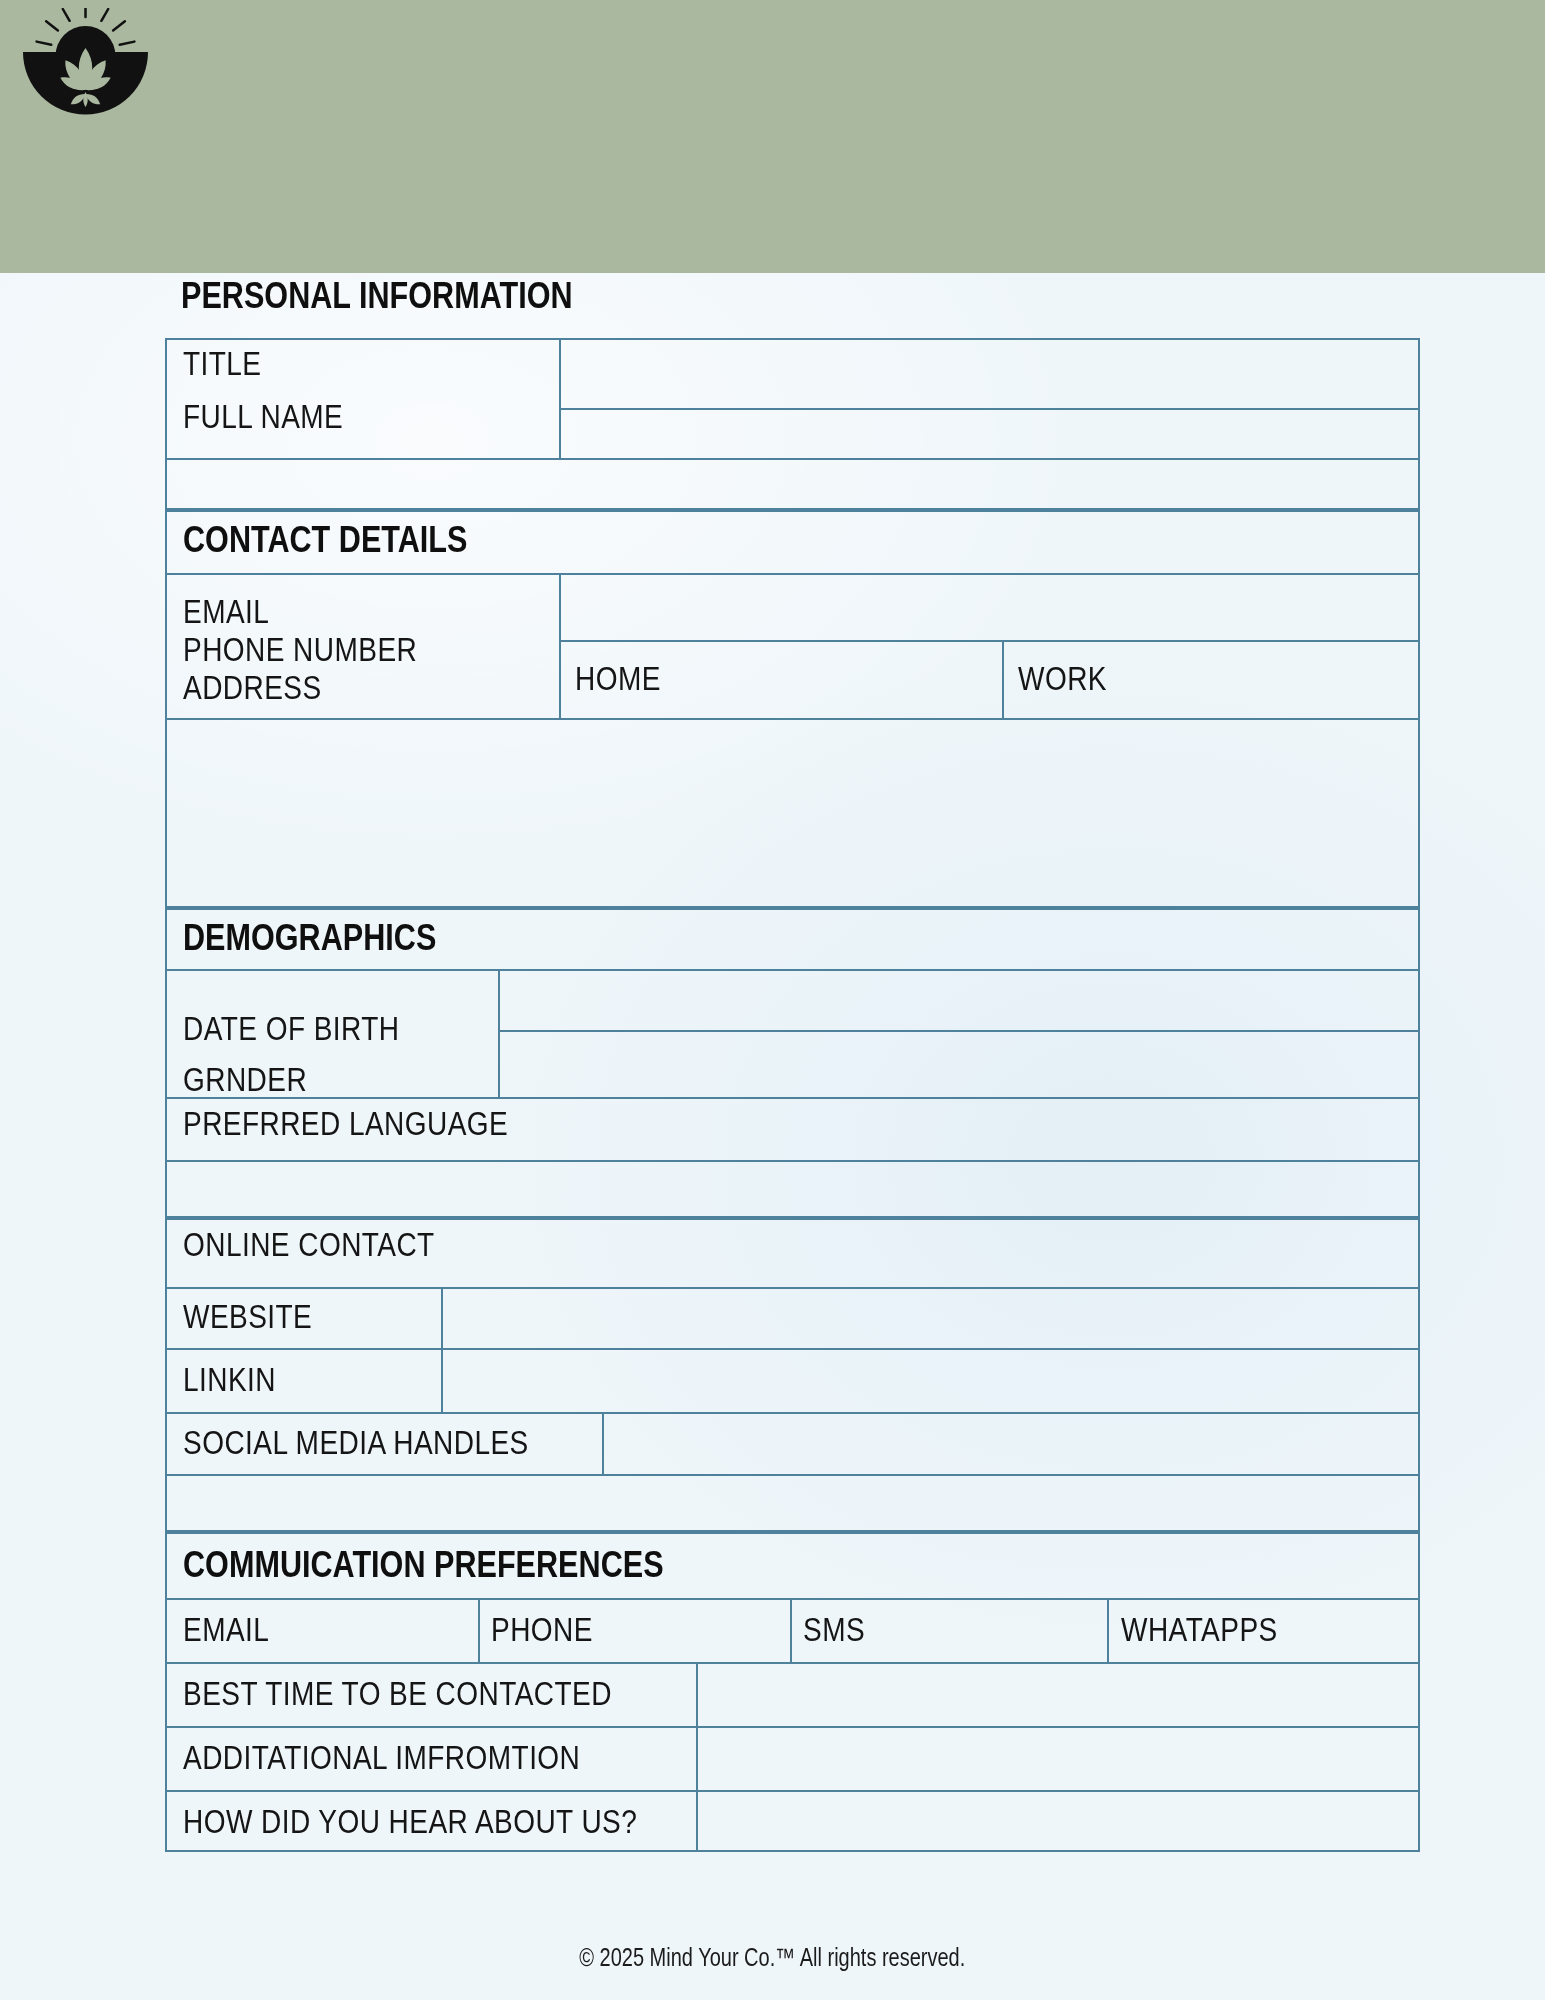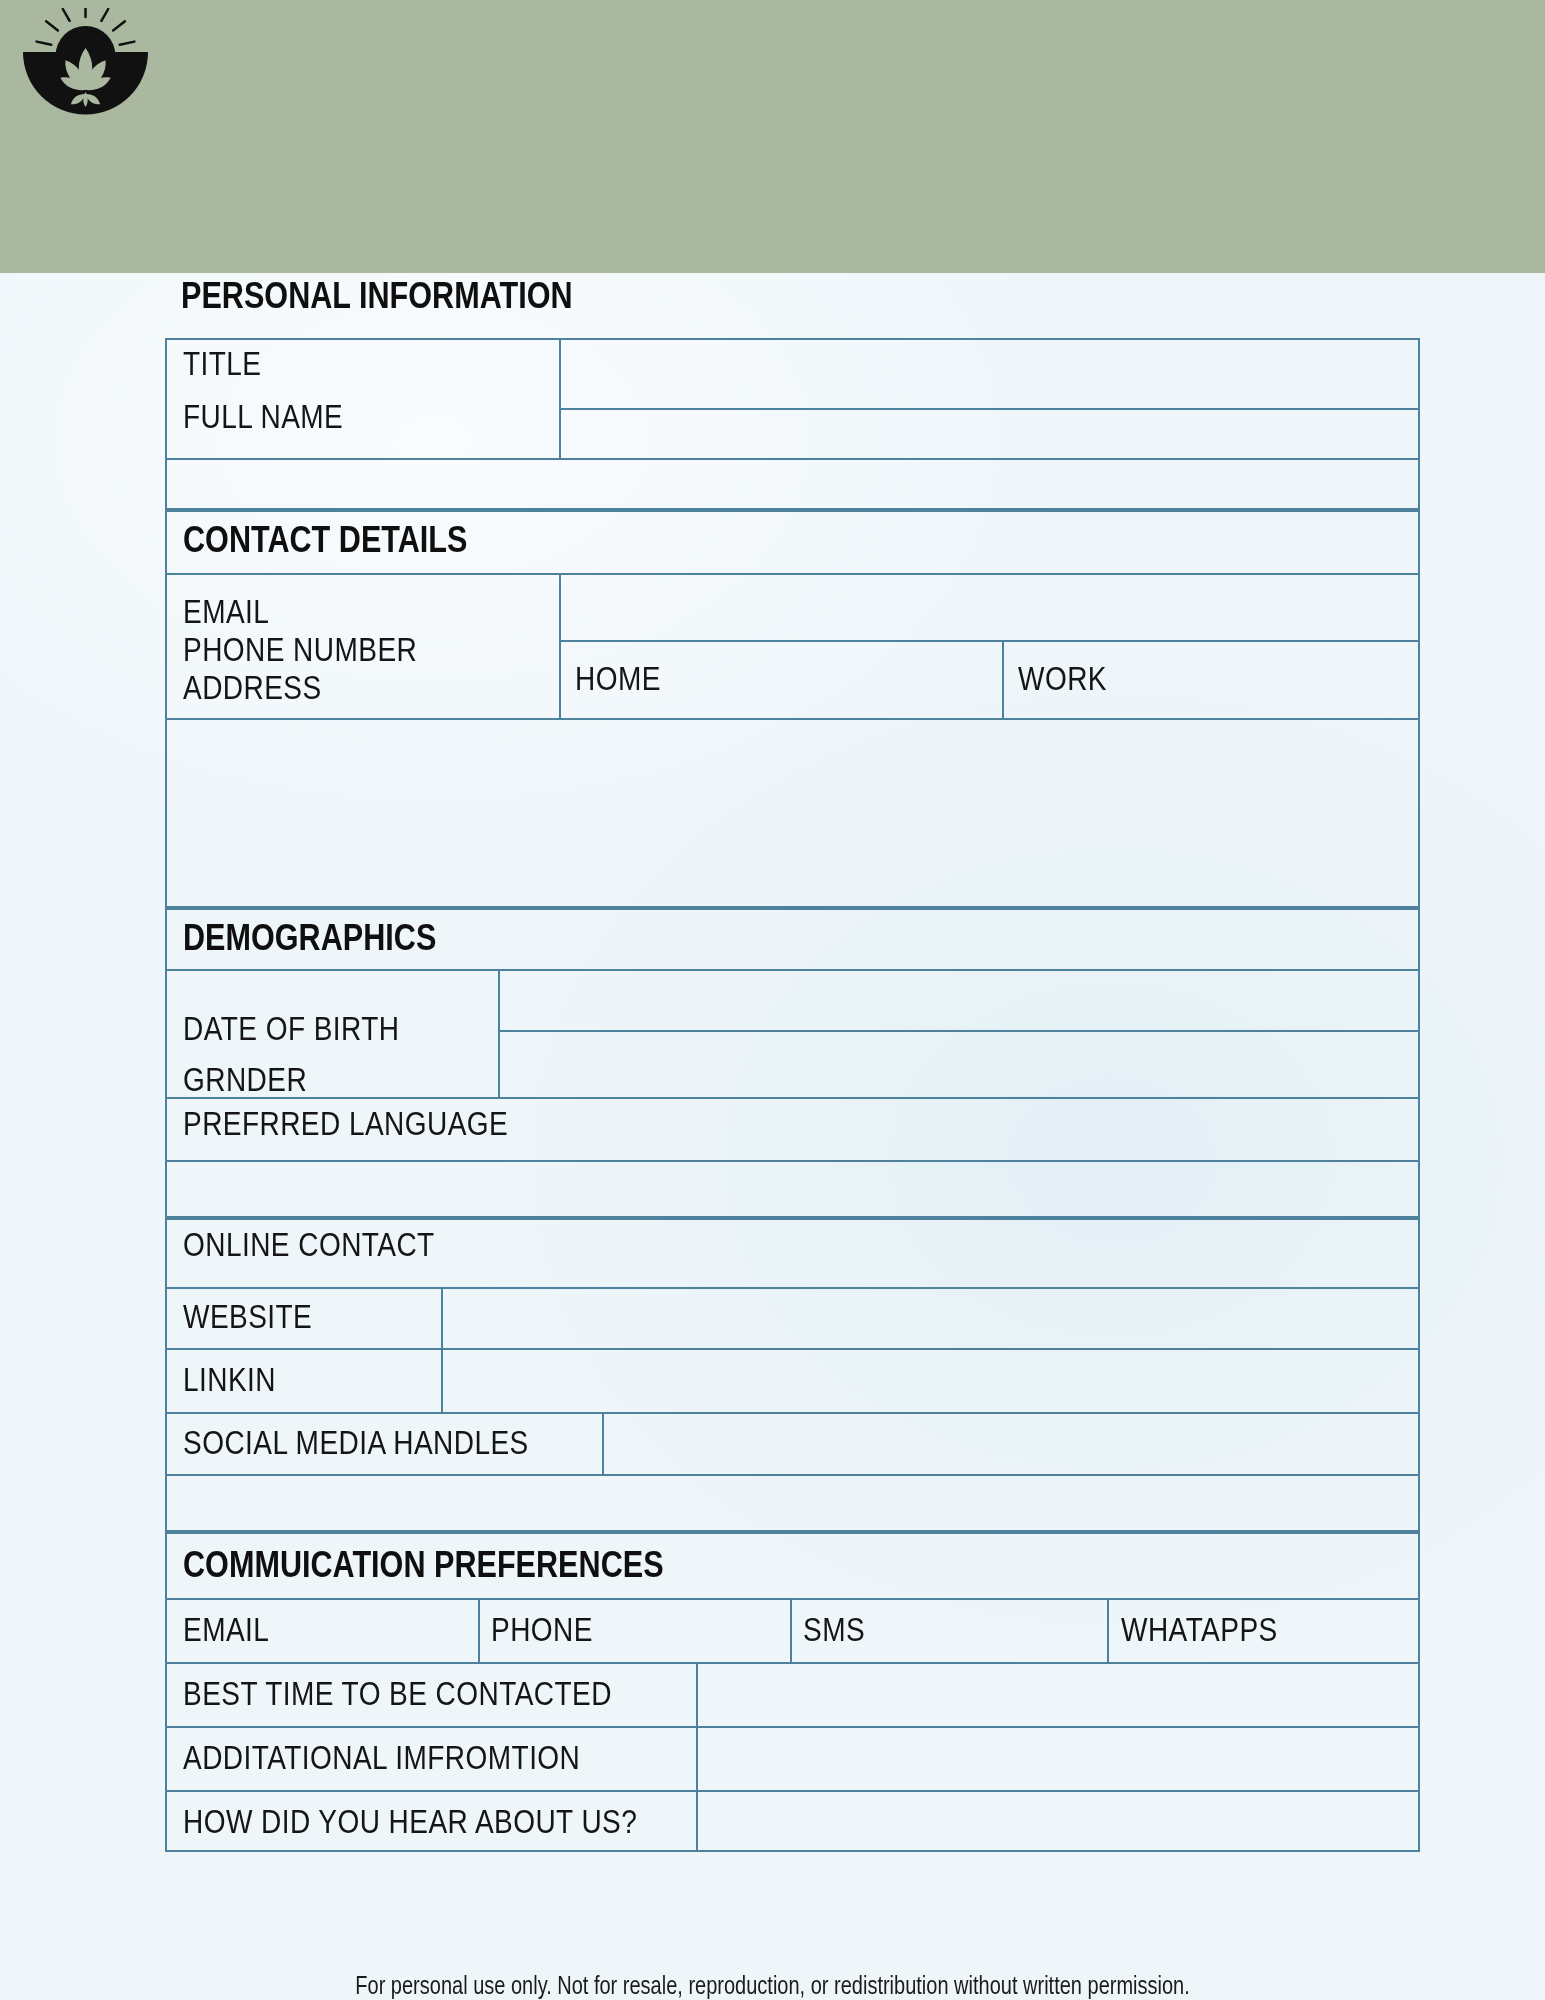--- a/index.html
+++ b/index.html
@@ -157,17 +157,17 @@
 
   <span class="lbl b" style="left:183px; top:1547px;">COMMUICATION PREFERENCES</span>
   <span class="lbl" style="left:183px; top:1613px;">EMAIL</span>
   <span class="lbl" style="left:491px; top:1613px;">PHONE</span>
   <span class="lbl" style="left:803px; top:1613px;">SMS</span>
   <span class="lbl" style="left:1121px; top:1613px;">WHATAPPS</span>
   <span class="lbl" style="left:183px; top:1677px;">BEST TIME TO BE CONTACTED</span>
   <span class="lbl" style="left:183px; top:1741px;">ADDITATIONAL IMFROMTION</span>
   <span class="lbl" style="left:183px; top:1805px;">HOW DID YOU HEAR ABOUT US?</span>
 
-  <div class="footer-line" style="top:1972px;">
-    <span>For personal use only. Not for resale, reproduction, or redistribution without written permission.</span>
+  <div class="footer-line" style="top:1944px;">
+    <span>© 2025 Mind Your Co.™ All rights reserved.</span>
   </div>
 
 </div>
 
 </body></html>

